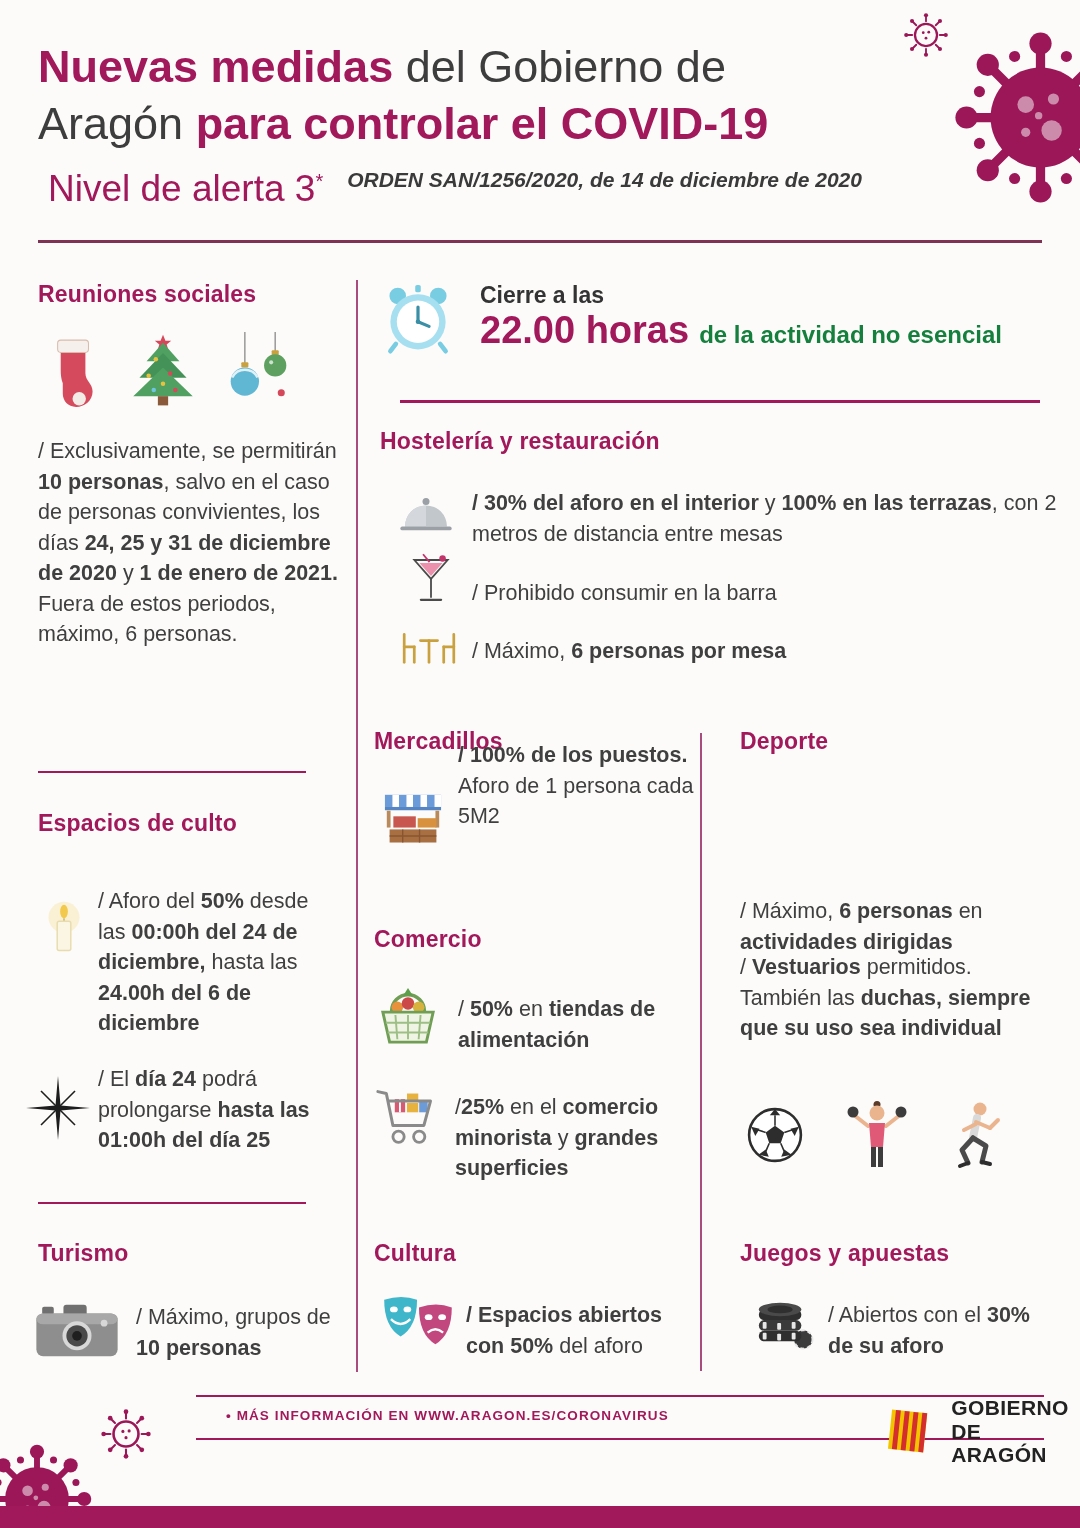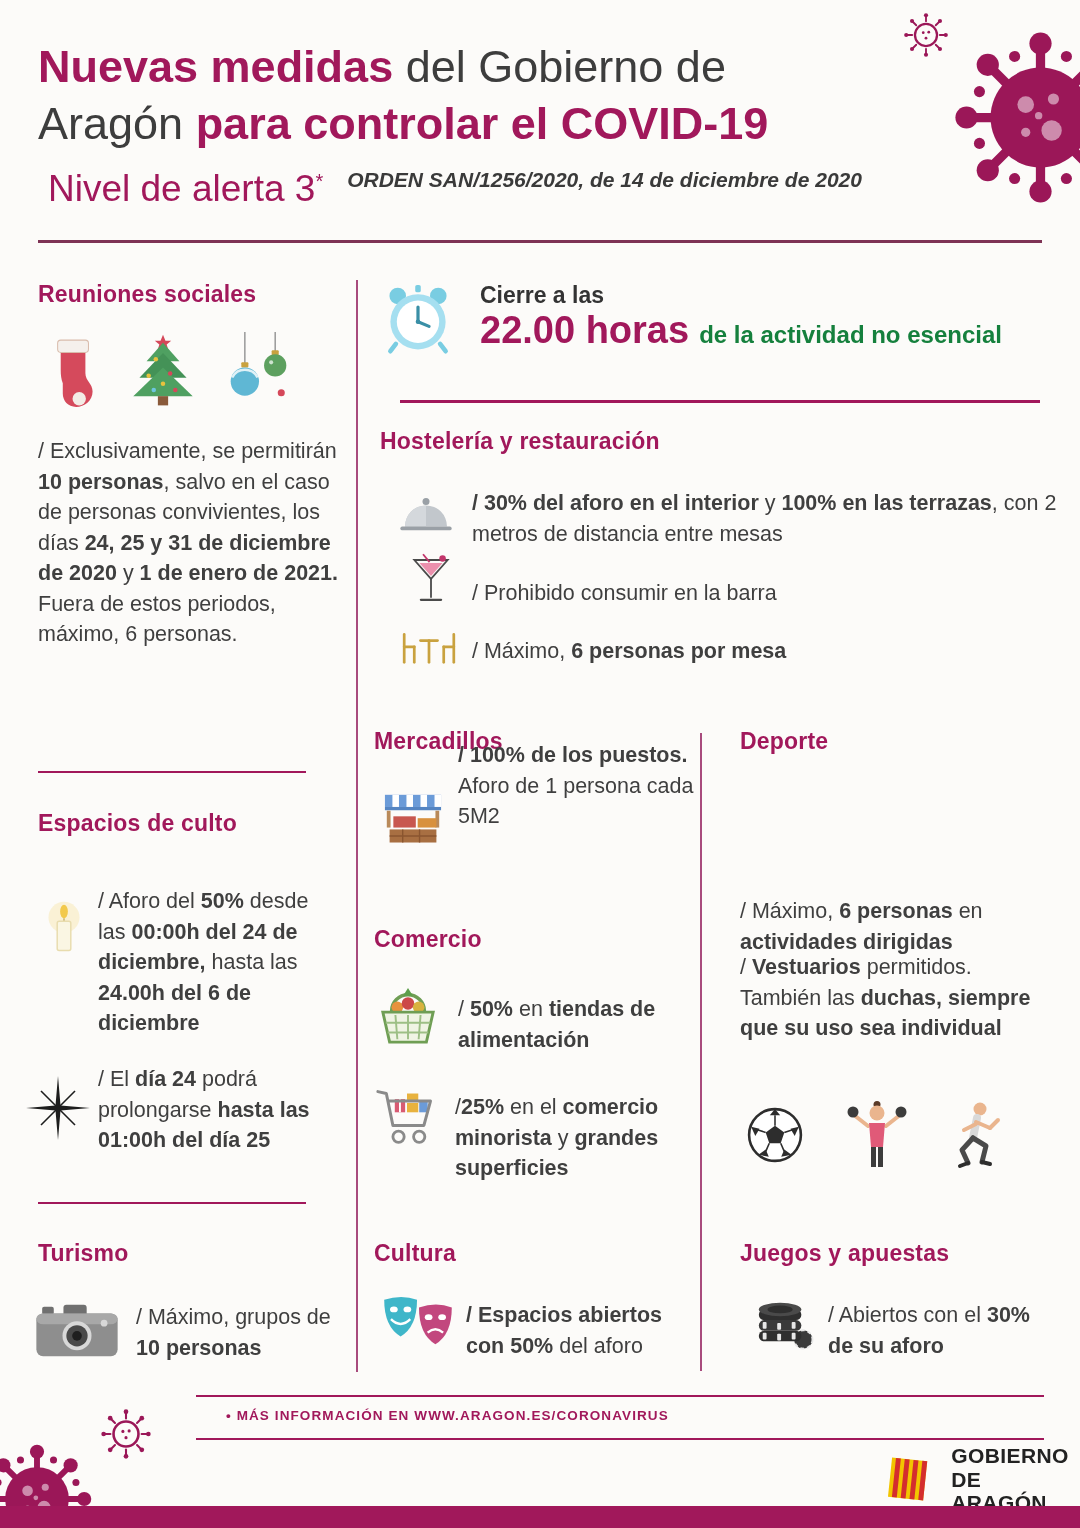--- a/index.html
+++ b/index.html
@@ -92,21 +92,21 @@
   .ic-runner{left:946px;top:1100px;}
   .t-juegos{left:740px;top:1240px;}
   .ic-chips{left:750px;top:1294px;}
   .juegos-1{left:828px;top:1300px;width:222px;}
 
   
   .frule1{left:196px;top:1395px;width:848px;}
   .frule2{left:196px;top:1438px;width:848px;}
   .finfo{left:226px;top:1408px;font-size:13.5px;letter-spacing:1.1px;
     font-weight:600;color:var(--accent);}
-  .logo{left:886px;top:1444px;display:flex;gap:22px;align-items:center;}
+  .logo{left:886px;top:1396px;display:flex;gap:22px;align-items:center;}
   .logo-text{font-size:21px;font-weight:800;color:#222;line-height:1.12;letter-spacing:.4px;}
   .bottom-bar{left:0;top:1506px;width:1080px;height:22px;background:var(--accent);z-index:6;}
 
   
   .virus{color:#9B1758;}
   .v-big-top{left:948px;top:25px;width:185px;height:185px;}
   .v-small-top{left:903px;top:12px;width:46px;height:46px;}
   .v-small-bottom{left:100px;top:1408px;width:52px;height:52px;}
   .v-big-bottom{left:-22px;top:1440px;width:118px;height:118px;z-index:1;}
 </style>

